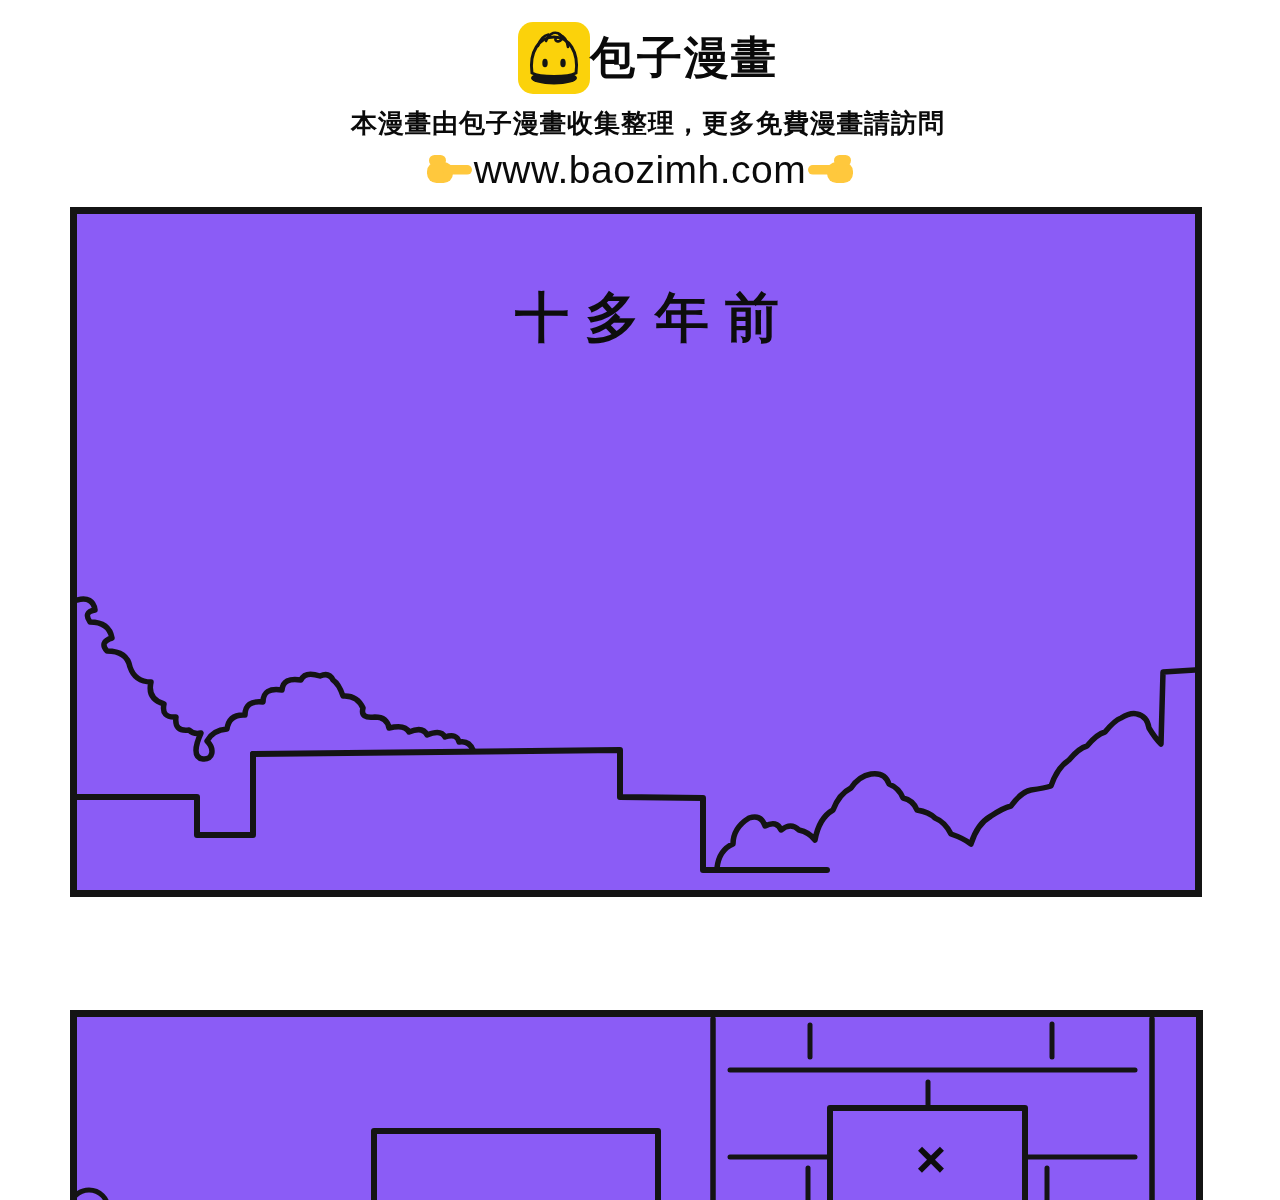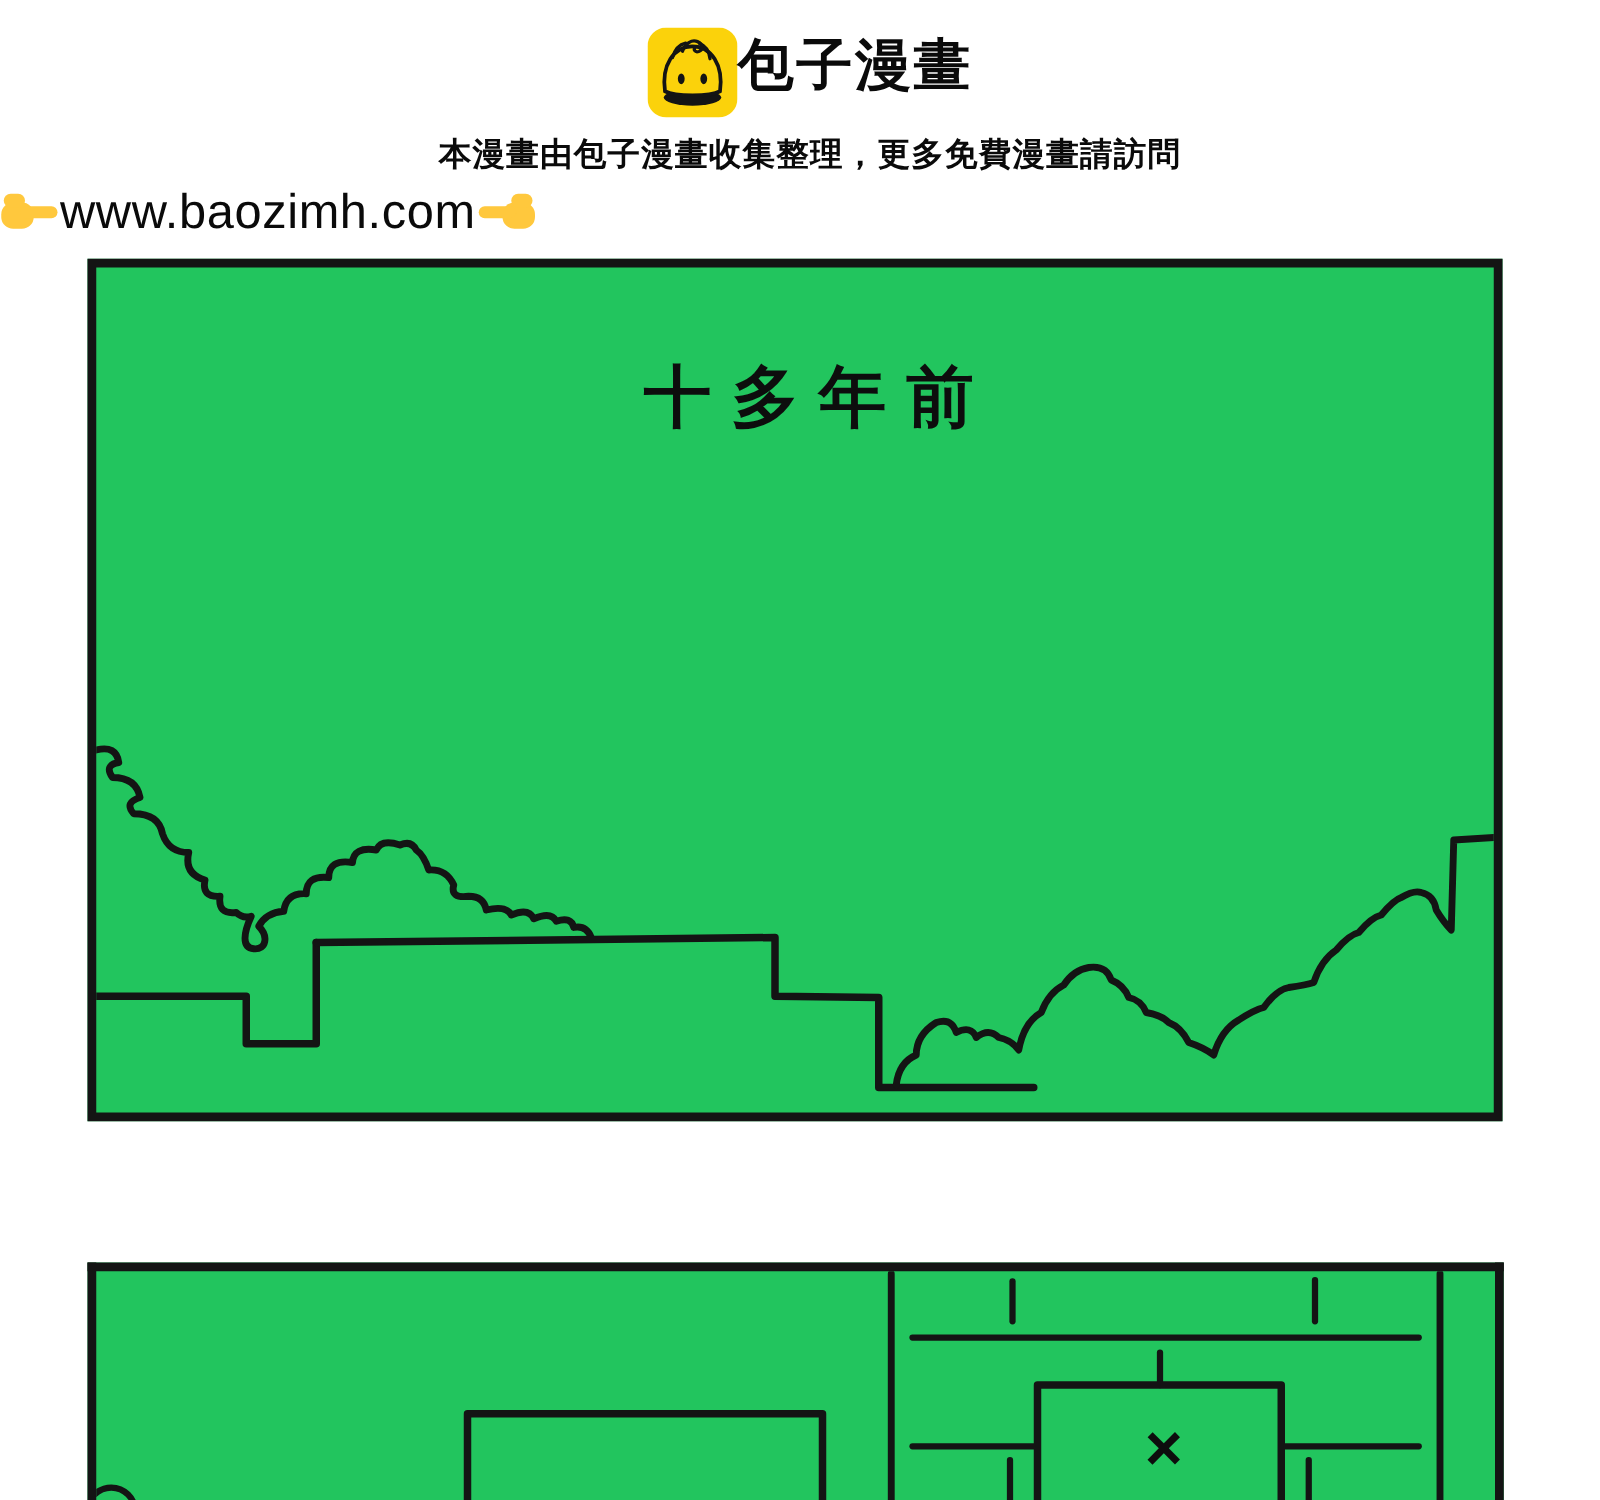--- a/index.html
+++ b/index.html
@@ -18,44 +18,44 @@
     font-family:"Liberation Sans","DejaVu Sans",sans-serif;
     color:var(--ink);
   }
   
   .branding{
     position:absolute;top:0;left:0;width:100%;
     text-align:center;
   }
   .brand-row{
     margin-top:22px;
-    display:flex;justify-content:center;gap:0;padding-left:16px;
+    display:flex;align-items:center;justify-content:center;gap:0;padding-left:16px;
   }
   .logo-box{width:72px;height:72px;display:inline-block;}
   .site-title{
     font-size:45px;font-weight:600;letter-spacing:2px;color:#0a0a0a;
   }
   .notice{
     margin-top:12px;
     font-size:26px;font-weight:600;color:#0a0a0a;letter-spacing:1px;padding-left:16px;
   }
   .url-row{
     margin-top:7px;
-    display:flex;align-items:center;
+    display:flex;align-items:center;justify-content:center;
   }
   .url-text{
     font-size:39px;font-weight:400;color:#0a0a0a;letter-spacing:0.5px;
   }
   .hand{width:48px;height:36px;display:inline-block;}
   .hand.flip{transform:scaleX(-1);}
   
   .panel{
     position:absolute;
     border:7px solid var(--ink);
-    background:#22c55e;
+    background:#8b5cf6;
   }
   .panel-1{left:70px;top:207px;width:1132px;height:690px;}
   .panel-2{left:70px;top:1010px;width:1133px;height:255px;border-bottom:none;}
   .panel svg.art{position:absolute;left:0;top:0;}
   .caption{
     position:absolute;left:578px;top:68px;transform:translateX(-50%);
     white-space:nowrap;
     font-size:54px;font-weight:700;letter-spacing:16px;color:#0d0d0d;
   }
   .door-x{

